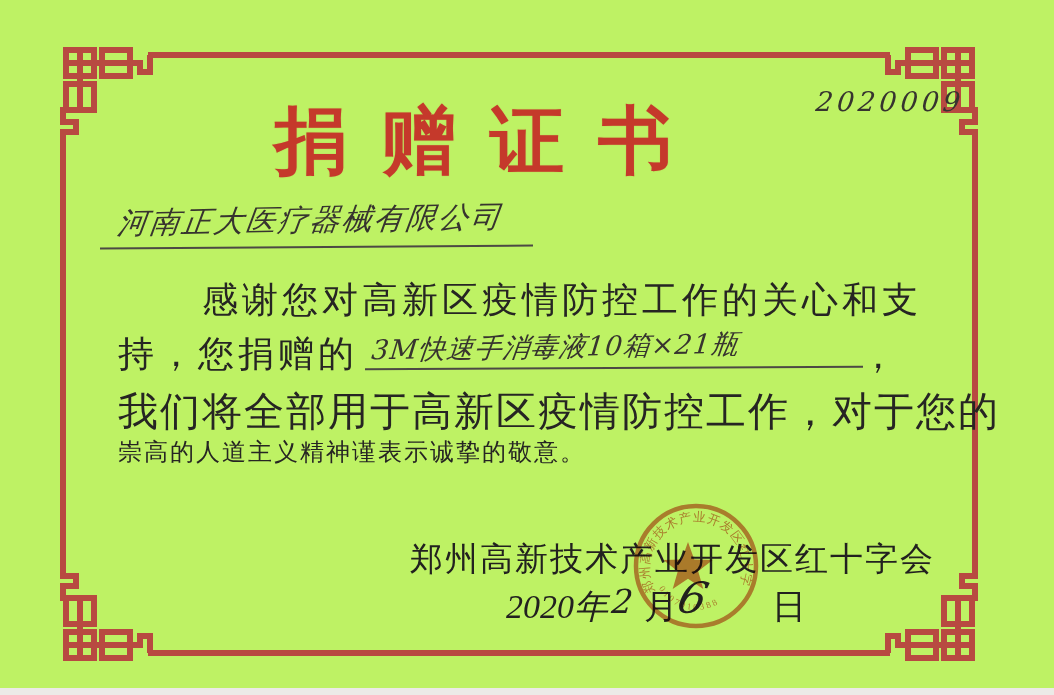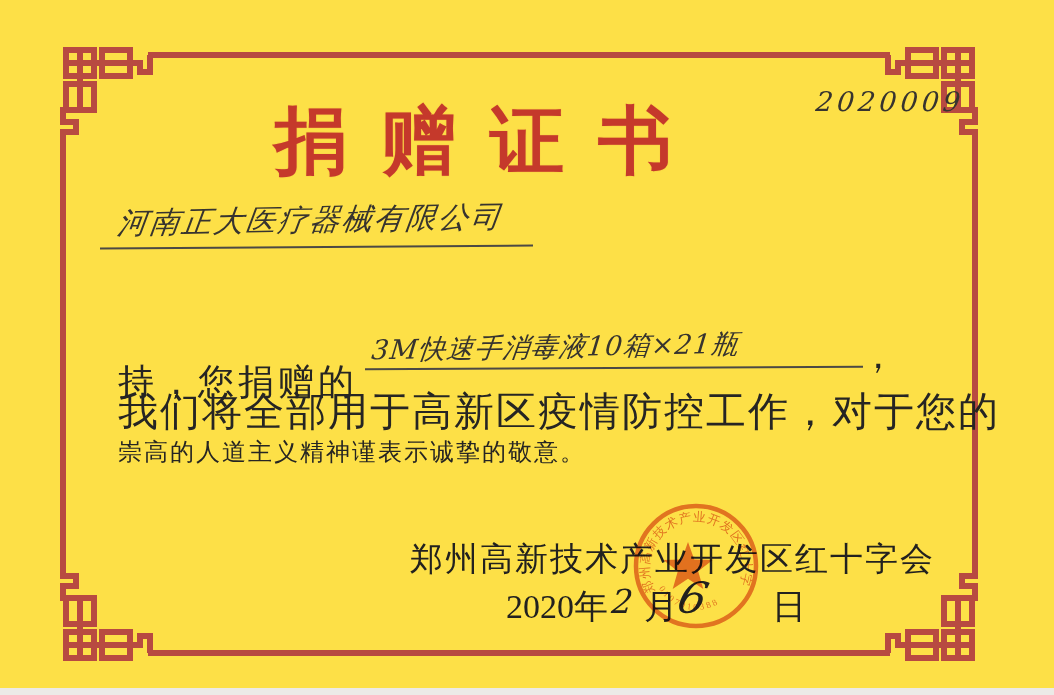--- a/index.html
+++ b/index.html
@@ -1,19 +1,19 @@
 <!DOCTYPE html>
 <html><head>
 <meta charset="utf-8">
 <style>
   html,body{margin:0;padding:0;background:#ffffff;}
   .page{
     position:relative;
     width:1054px;height:695px;
-    background:#fde047;
+    background:#bef264;
     overflow:hidden;
     font-family:"Liberation Serif", serif;
   }
   svg{display:block;}
   .abs{position:absolute;}
   
   .title{
     left:150px;top:92px;width:680px;
     text-align:center;
     font-size:74px;font-weight:700;
@@ -43,37 +43,37 @@
   }
   .u-recipient{left:100px;top:246px;width:433px;transform:rotate(-0.4deg);}
   .u-item{left:365px;top:367px;width:498px;transform:rotate(-0.3deg);}
   .body-line{
     color:#262523;
     font-size:36px;
     letter-spacing:4px;
     white-space:nowrap;
   }
   .l1{left:202px;top:276px;}
-  .l2{left:118px;top:330px;margin-top:28px;}
+  .l2{left:118px;top:330px;}
   .l2s{left:860px;top:332px;}
   .l3{left:118px;top:384px;letter-spacing:2px;font-size:40px;}
   .l4{left:118px;top:436px;letter-spacing:2px;font-size:24px;}
   .item{
     left:372px;top:329px;
     font-size:27px;letter-spacing:1px;
     transform:skewX(-7deg) rotate(-1deg);
   }
   .sig{
     left:410px;top:537px;
     color:#22211f;
     font-size:33px;letter-spacing:2px;
     white-space:nowrap;
   }
   .date-part{color:#22211f;font-size:34px;white-space:nowrap;}
-  .d-year{left:506px;top:584px;}
+  .d-year{left:506px;top:584px;font-style:italic;}
   .d-month-label{left:644px;top:584px;}
   .d-day-label{left:772px;top:584px;}
   .d-month{left:612px;top:582px;font-size:33px;}
   .d-day{left:679px;top:572px;font-size:44px;transform:skewX(-10deg) rotate(6deg);}
   .seal-wrap{left:596px;top:466px;opacity:.82;mix-blend-mode:multiply;}
   .frame-wrap{left:0;top:0;}
   .scan-edge{left:0;top:688px;width:1054px;height:7px;background:#eceae7;}
 </style>
 </head>
 <body>
@@ -120,20 +120,21 @@
       </g>
     </svg>
   </div>
 
   <div class="abs title">捐赠证书</div>
   <div class="abs serial hand">2020009</div>
 
   <div class="abs recipient hand">河南正大医疗器械有限公司</div>
   <div class="abs uline u-recipient"></div>
 
+  <div class="abs body-line l1">感谢您对高新区疫情防控工作的关心和支</div>
   <div class="abs body-line l2">持，您捐赠的</div>
   <div class="abs item hand">3M快速手消毒液10箱×21瓶</div>
   <div class="abs uline u-item"></div>
   <div class="abs body-line l2s">，</div>
   <div class="abs body-line l3">我们将全部用于高新区疫情防控工作，对于您的</div>
   <div class="abs body-line l4">崇高的人道主义精神谨表示诚挚的敬意。</div>
 
   <div class="abs sig">郑州高新技术产业开发区红十字会</div>
   <div class="abs date-part d-year">2020年</div>
   <div class="abs date-part d-month hand">2</div>

